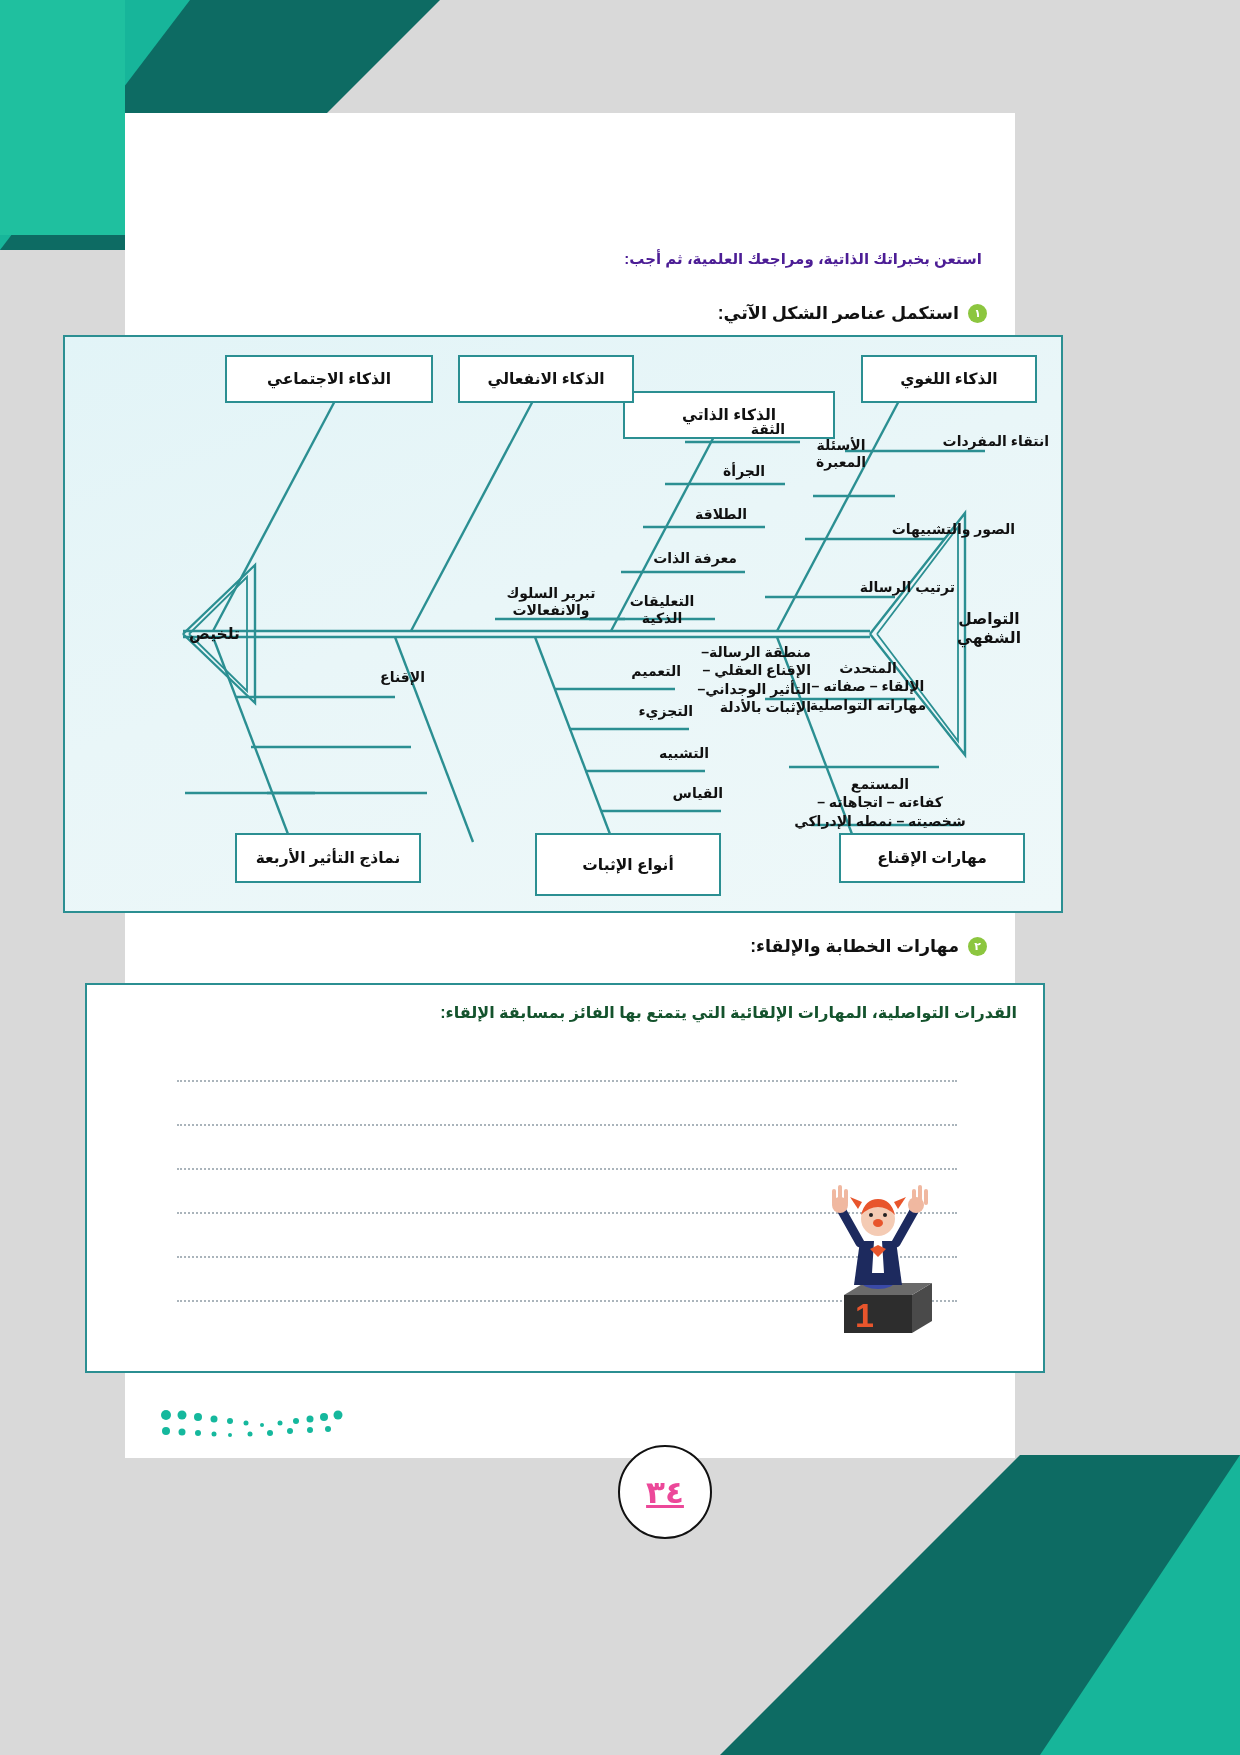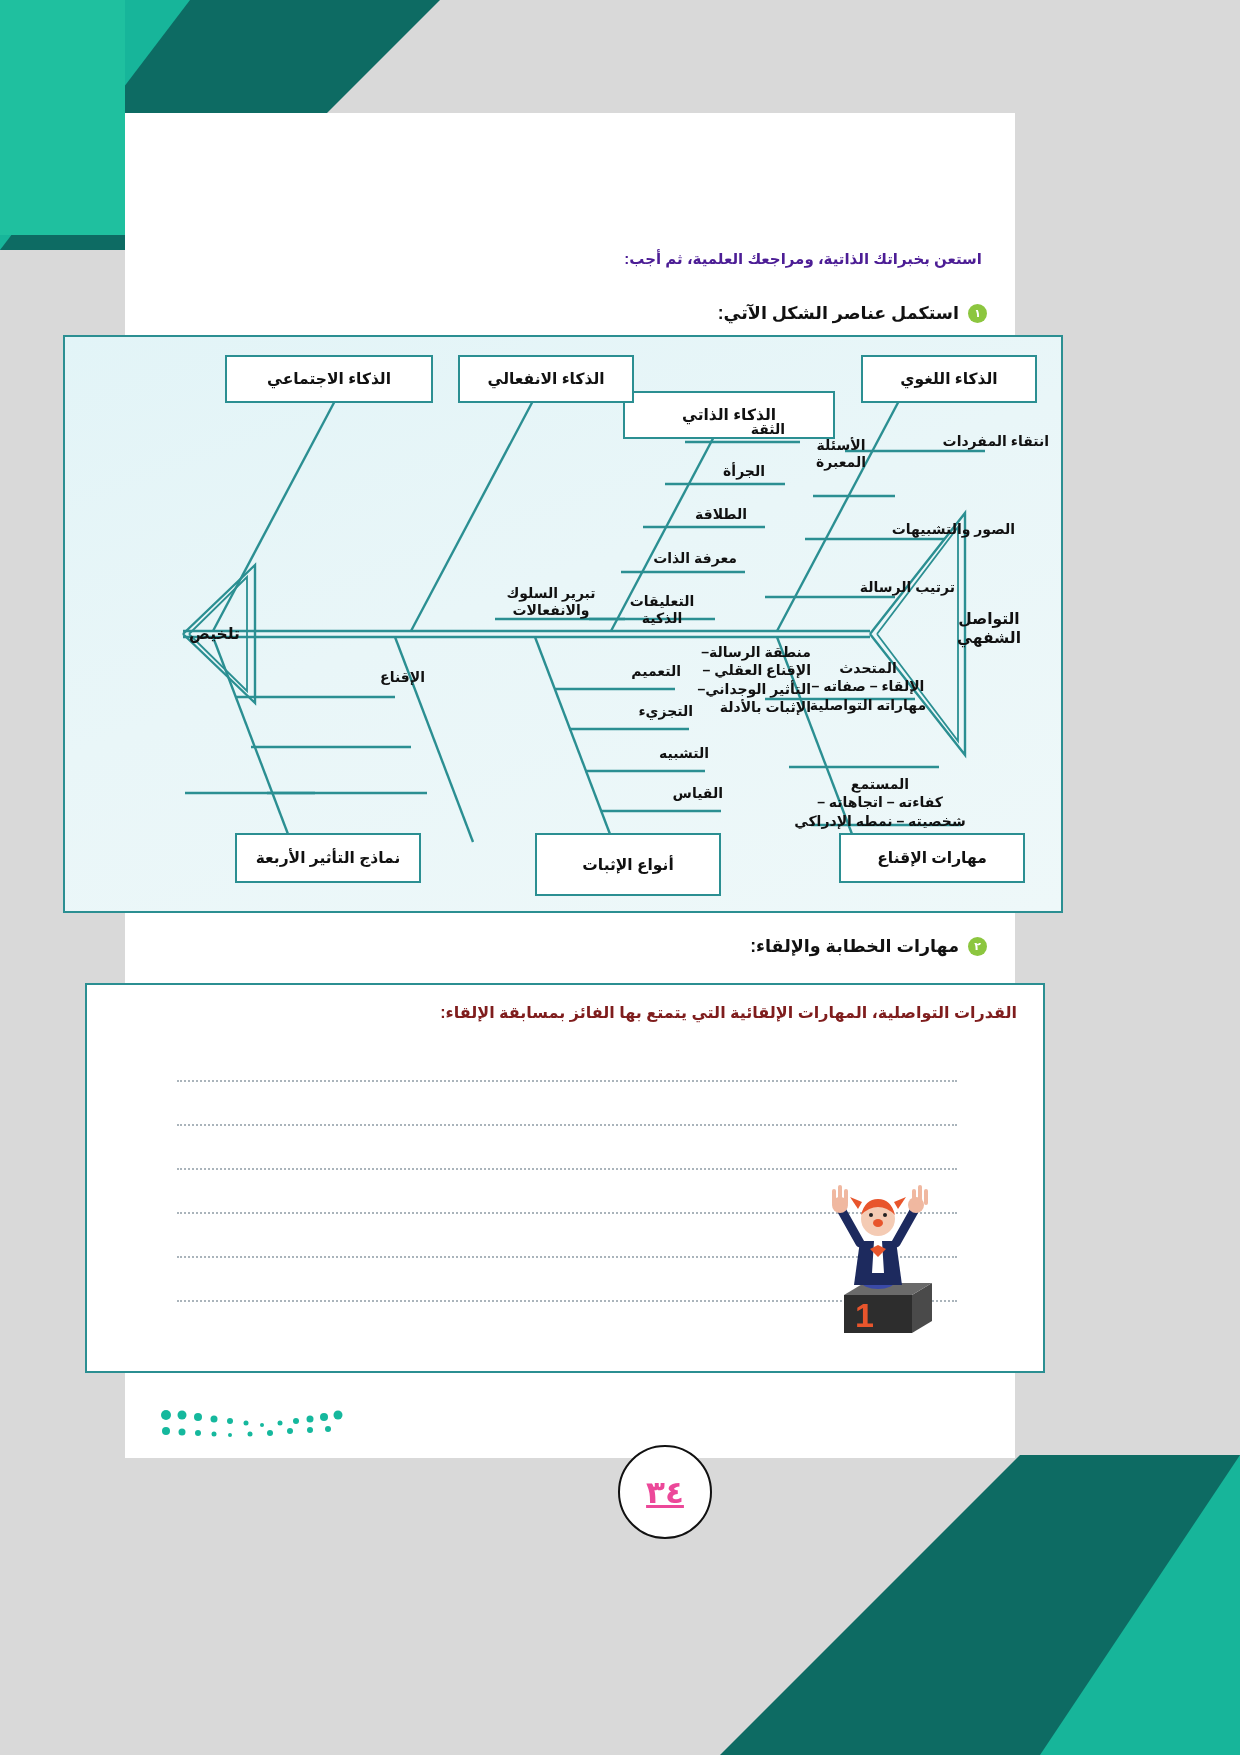--- a/index.html
+++ b/index.html
@@ -74,21 +74,21 @@
     text-align:left;line-height:1.2;
   }
 
   
   .ans-panel{
     position:absolute;left:-40px;top:870px;width:960px;height:390px;
     background:#ffffff;border:2px solid #2b8f92;box-sizing:border-box;
   }
   .ans-prompt{
     position:absolute;right:26px;top:18px;font-size:16px;font-weight:bold;
-    color:#7f1d1d;text-align:right;white-space:nowrap;
+    color:#14532d;text-align:right;white-space:nowrap;
   }
   .dots{
     position:absolute;left:90px;width:780px;height:1px;
     border-bottom:2.5px dotted #aab4bb;
   }
 
   
   .clown{position:absolute;right:85px;top:160px;width:150px;height:190px;}
 
   

